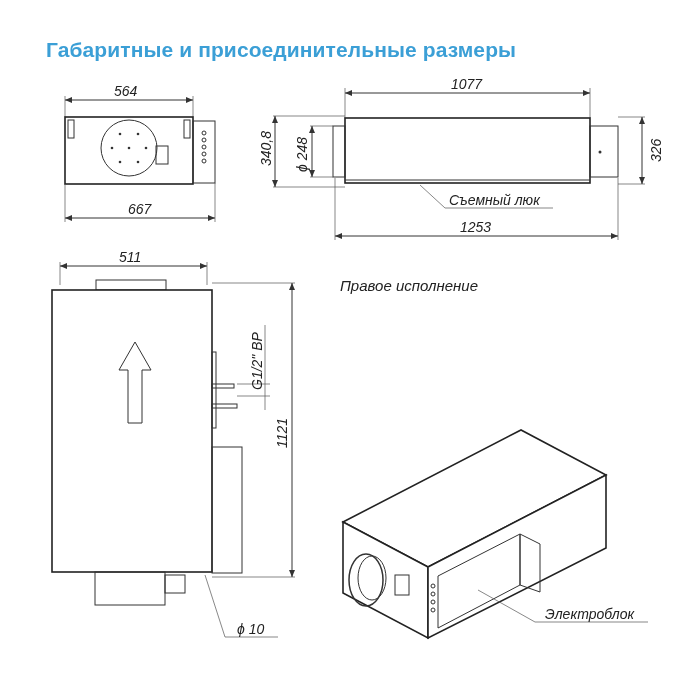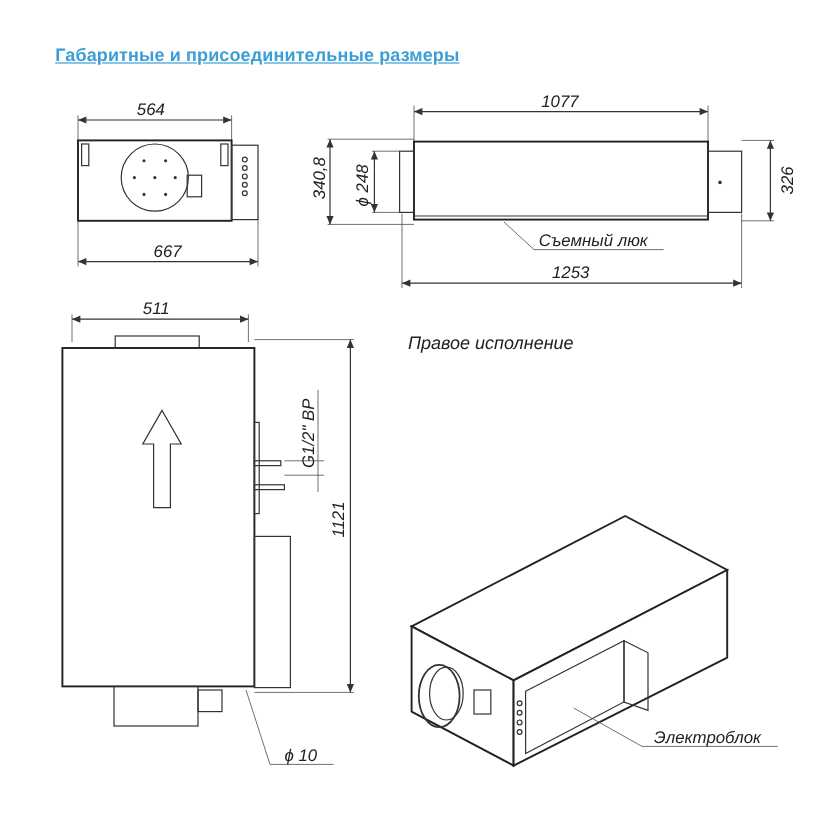--- a/index.html
+++ b/index.html
@@ -1,17 +1,17 @@
 <!DOCTYPE html>
 <html><head>
 <meta charset="utf-8">
 <style>
   html,body{margin:0;padding:0;background:#fff;}
   body{width:700px;height:700px;position:relative;overflow:hidden;font-family:"Liberation Sans",sans-serif;}
-  .title{position:absolute;left:46px;top:38px;font-size:15px;font-weight:bold;color:#3b9fd6;font-family:"Liberation Sans",sans-serif;letter-spacing:0.1px;text-decoration:underline;}
+  .title{position:absolute;left:46px;top:38px;font-size:21px;font-weight:bold;color:#3b9fd6;font-family:"Liberation Sans",sans-serif;letter-spacing:0.1px;}
   svg{position:absolute;left:0;top:0;}
   .dim{font-family:"Liberation Sans",sans-serif;font-style:italic;font-size:14px;fill:#222;}
   .lbl{font-family:"Liberation Sans",sans-serif;font-style:italic;font-size:14px;fill:#222;}
   .ln{stroke:#333;stroke-width:1;fill:none;}
   .thin{stroke:#555;stroke-width:0.7;fill:none;}
   .body{stroke:#222;stroke-width:1.6;fill:#fff;}
 </style>
 </head>
 <body>
 

